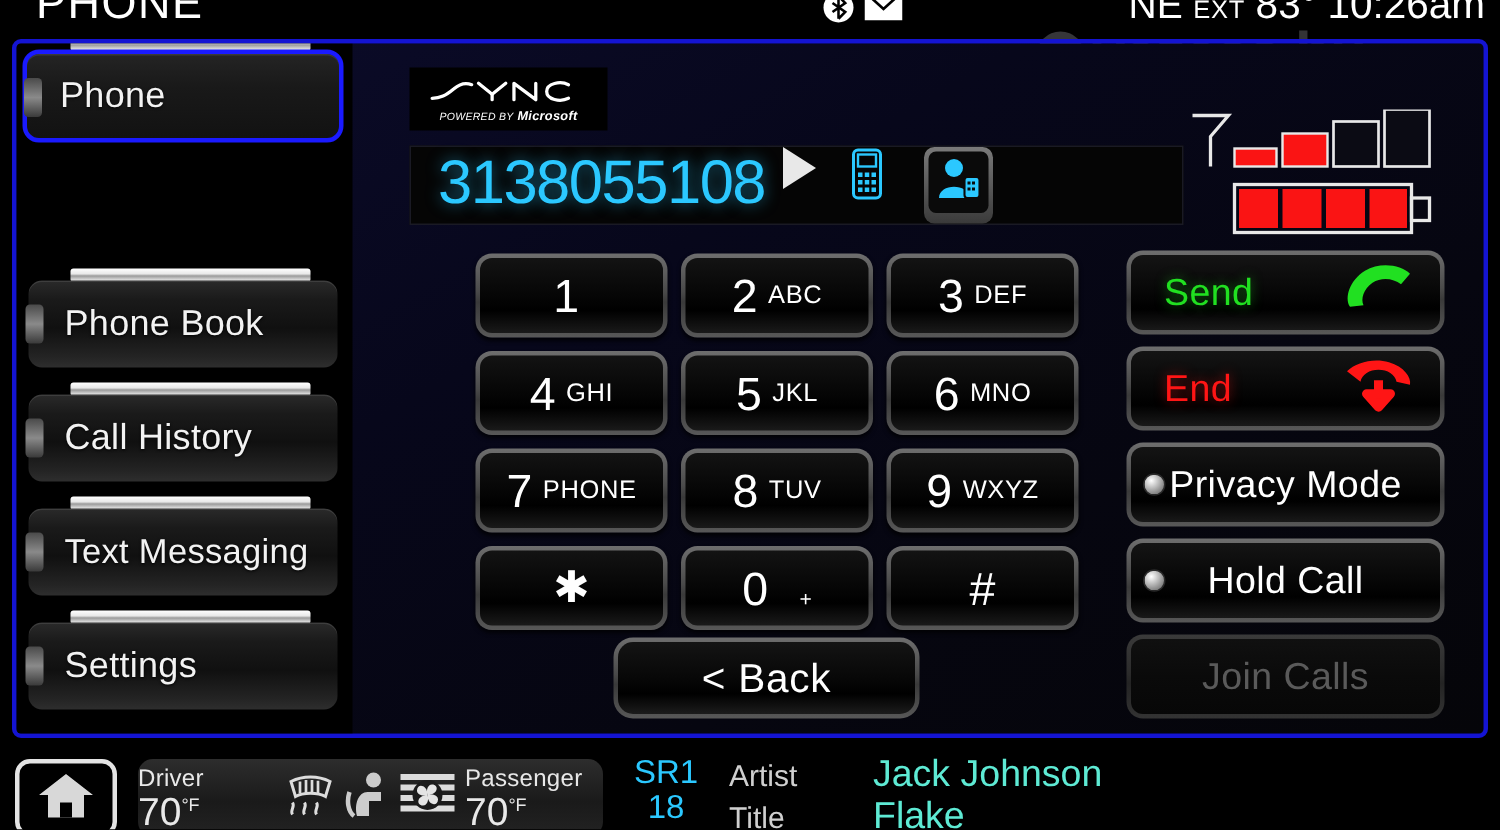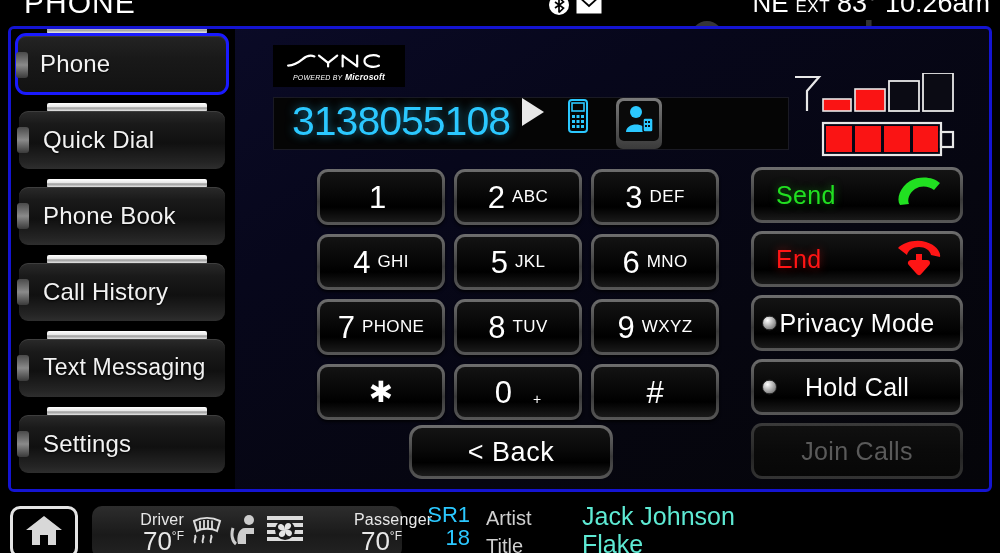--- a/index.html
+++ b/index.html
@@ -215,30 +215,30 @@
     border: 3px solid #e4e4e4; border-radius: 10px;
     display: flex; align-items: center; justify-content: center;
     background: #000;
   }
   #climate {
     position: absolute; left: 92px; top: 11px; width: 310px; height: 52px;
     border-radius: 10px;
     background: linear-gradient(180deg,#2d2d2d,#1a1a1a 55%,#232323);
     display: flex; align-items: center;
   }
-  .zone { width: 92px; text-align: right; color: #e8e8e8; padding-left: 44px; }
+  .zone { width: 92px; text-align: left; color: #e8e8e8; }
   .zone .zname { font-size: 16px; letter-spacing: .2px; }
   .zone .ztemp { font-size: 26px; line-height: 1; margin-top: -1px; }
   .zone .ztemp sup { font-size: 12px; }
   #climate-icons { display: flex; align-items: center; gap: 6px; flex: 1; justify-content: center; }
   #media {
     position: absolute; left: 418px; top: 8px; right: 8px; height: 50px;
     display: flex; align-items: flex-start; gap: 16px;
   }
-  #media-src { color: #2bc8ff; font-size: 22px; line-height: 1.05; text-align: right; width: 52px; }
+  #media-src { color: #2bc8ff; font-size: 22px; line-height: 1.05; text-align: center; width: 52px; }
   #media-src .ch { display: block; font-size: 22px; }
   #media-rows { display: flex; flex-direction: column; line-height: 1.1; }
   .mrow { display: flex; gap: 26px; align-items: baseline; }
   .mlabel { color: #cfcfcf; font-size: 20px; width: 70px; }
   .mval { color: #5eead4; font-size: 25px; }
 
   
   #watermark {
     position: absolute; left: 690px; top: 14px;
     font-size: 40px; color: rgba(170,170,175,.30);
@@ -290,27 +290,20 @@
       <div id="sidebar">
 
         <div class="side-item active" style="top:-4px;">
           <div class="tabbar"></div>
           <div class="body">
             <div class="knob"></div>
             <div class="label">Phone</div>
           </div>
         </div>
 
-        <div class="side-item" style="top:74px;">
-          <div class="tabbar"></div>
-          <div class="body">
-            <div class="knob"></div>
-            <div class="label">Quick Dial</div>
-          </div>
-        </div>
 
         <div class="side-item" style="top:150px;">
           <div class="tabbar"></div>
           <div class="body">
             <div class="knob"></div>
             <div class="label">Phone Book</div>
           </div>
         </div>
 
         <div class="side-item" style="top:226px;">

